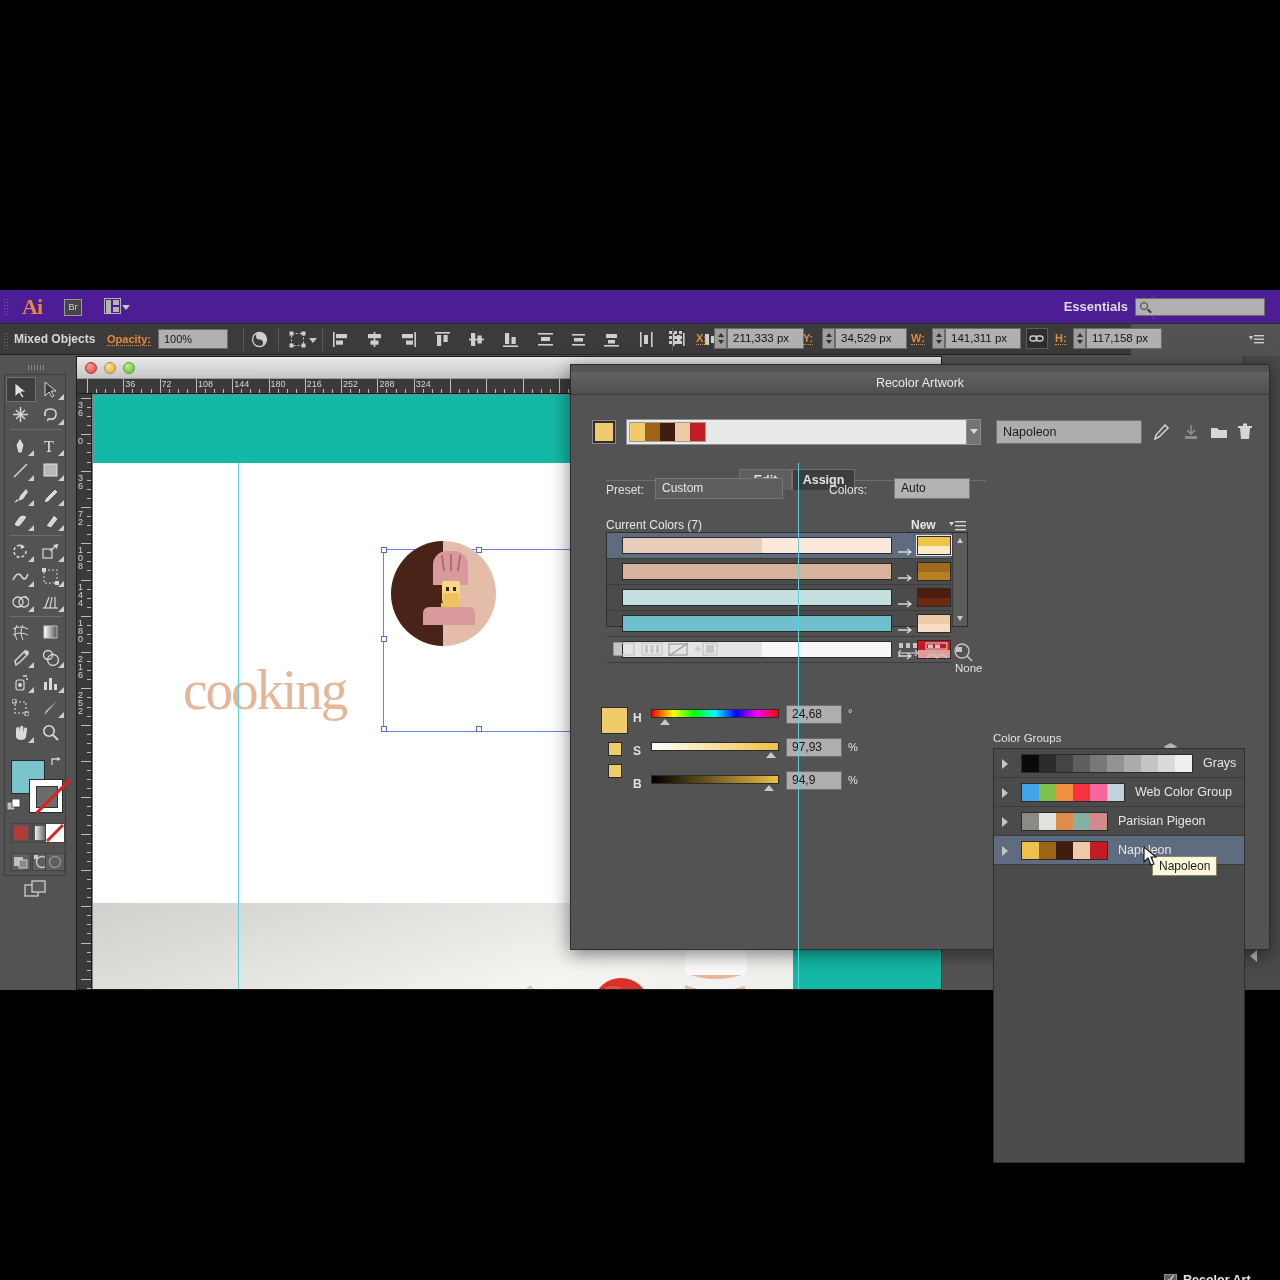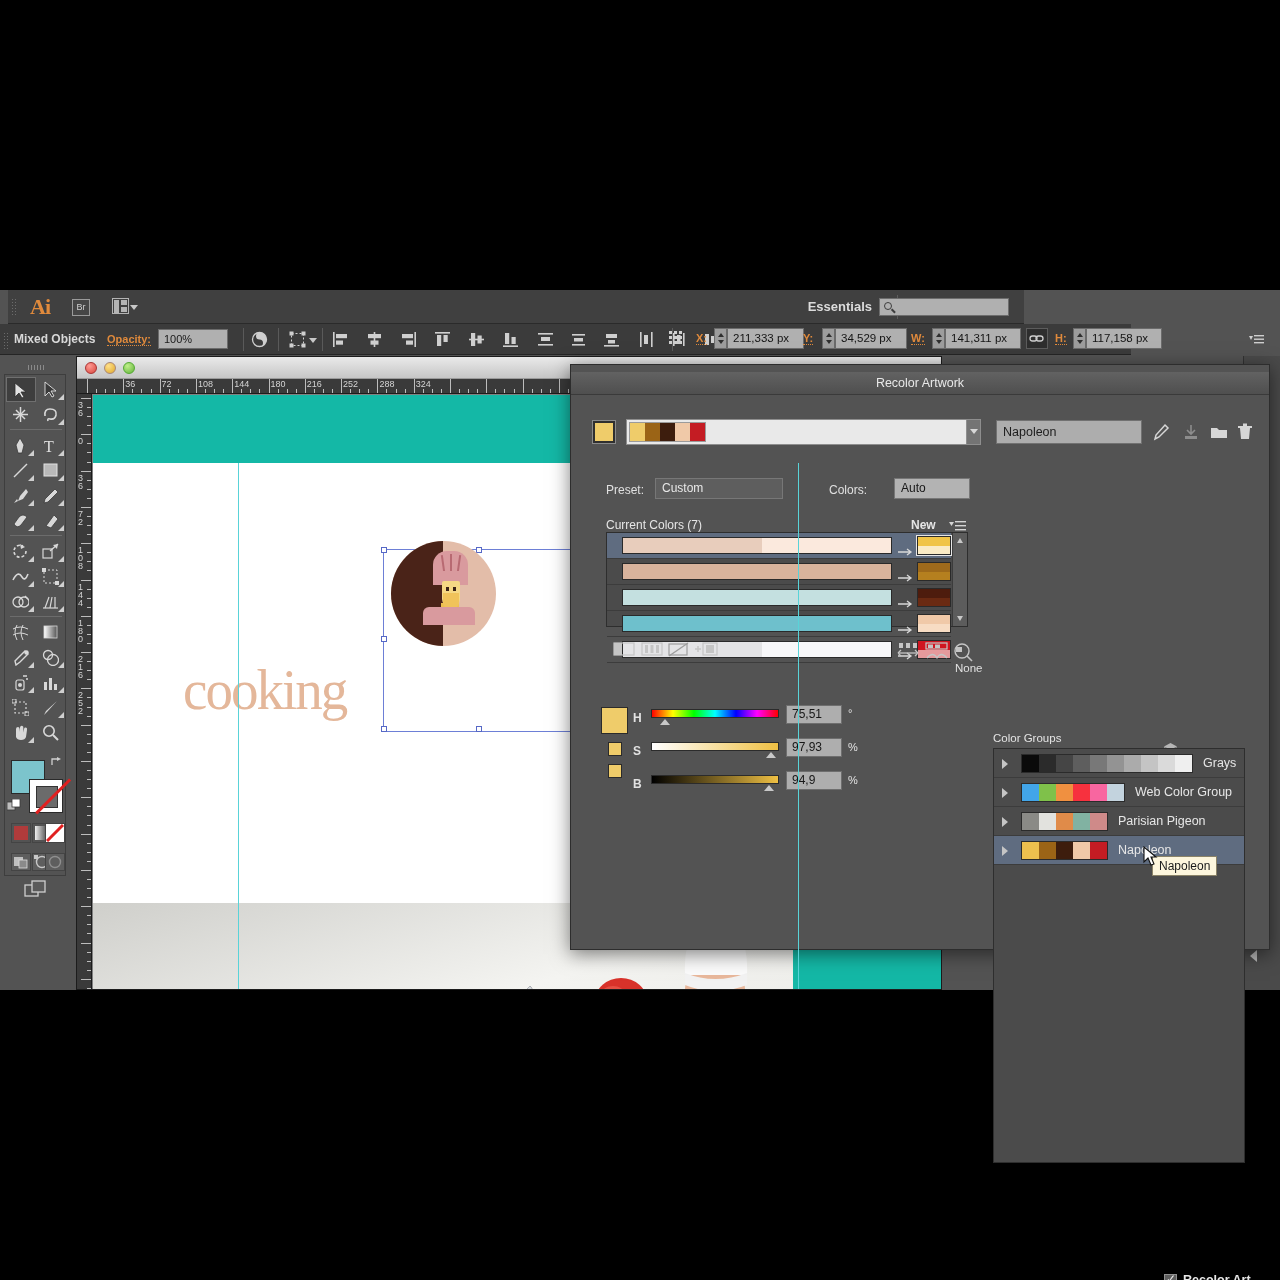--- a/index.html
+++ b/index.html
@@ -8,22 +8,22 @@
     font-family:"Liberation Sans", sans-serif;
     -webkit-font-smoothing:antialiased;
   }
   #app {
     position:absolute; left:0; top:290px; width:1280px; height:700px;
     background:#535353;
   }
 
   
   .menubar {
-    position:absolute; left:8px; top:0; width:1016px; height:34px;
-    background:#404040; border-bottom:1px solid #2a2a2a;
+    position:absolute; left:0; top:0; width:1280px; height:34px;
+    background:#4c1d95; border-bottom:1px solid #2a2a2a;
   }
   .grip { position:absolute; left:3px; top:8px; width:5px; height:18px;
     background:
       radial-gradient(circle, #777 0.6px, transparent 0.7px) 0 0/3px 3px;
     opacity:.8; }
   .ai-logo { position:absolute; left:22px; top:4px; font-size:22px; font-weight:bold;
     color:#e08a3c; font-family:"Liberation Serif", serif; letter-spacing:-1px; }
   .br-btn { position:absolute; left:64px; top:9px; width:18px; height:17px;
     border:1px solid #9a9a9a; background:#464646; color:#cfcfcf;
     font-size:9px; text-align:center; line-height:15px; }
@@ -1079,20 +1079,25 @@
         </svg>
     </div>
     <div class="hdr-ico" style="left:664px">
       <svg width="20" height="20">
           <path d="M5 6 L15 6 L14 17 L6 17 Z" fill="#d6d6d6"></path>
           <rect x="3" y="4" width="14" height="2" fill="#d6d6d6"></rect>
           <rect x="8" y="1.5" width="4" height="2.5" fill="#d6d6d6"></rect>
         </svg>
     </div>
 
+    <div class="tabwrap">
+      <div class="tabline"></div>
+      <div class="tab inactive">Edit</div>
+      <div class="tab active">Assign</div>
+    </div>
 
     <div class="dlg-label" style="left:35px;top:118px">Preset:</div>
     <div class="selfield" style="left:84px;top:113px;width:128px;height:21px">Custom</div>
 
     <div class="dlg-label" style="left:258px;top:118px">Colors:</div>
 
     <div class="selfield light" style="left:323px;top:113px;width:76px;height:21px">Auto</div>
 
     <div class="curlabel">Current Colors (7)</div>
     <div class="newlabel">New</div>
@@ -1238,21 +1243,21 @@
           <rect x="6.8" y="5.5" width="1.4" height="4.5" fill="#cfcfcf"></rect>
           <rect x="6.8" y="11" width="1.4" height="1.4" fill="#cfcfcf"></rect>
         </svg>
     </div>
 
     <div class="hsbl" style="left:62px;top:346px">H</div>
     <div class="slider" style="left:80px;top:344px;width:128px;
       background:linear-gradient(90deg,#ff0000,#ffff00,#00ff00,#00ffff,#0000ff,#ff00ff,#ff0000)">
       <div class="sl-thumb" style="left:8px"></div>
     </div>
-    <div class="valfield" style="left:215px;top:340px;width:56px">75,51</div>
+    <div class="valfield" style="left:215px;top:340px;width:56px">24,68</div>
     <div class="unit" style="left:277px;top:342px">°</div>
 
     <div class="hsbl" style="left:62px;top:379px">S</div>
     <div class="slider" style="left:80px;top:377px;width:128px;
       background:linear-gradient(90deg,#ffffff,#efc043)">
       <div class="sl-thumb" style="left:114px"></div>
     </div>
     <div class="valfield" style="left:215px;top:373px;width:56px">97,93</div>
     <div class="unit" style="left:277px;top:376px">%</div>
 

